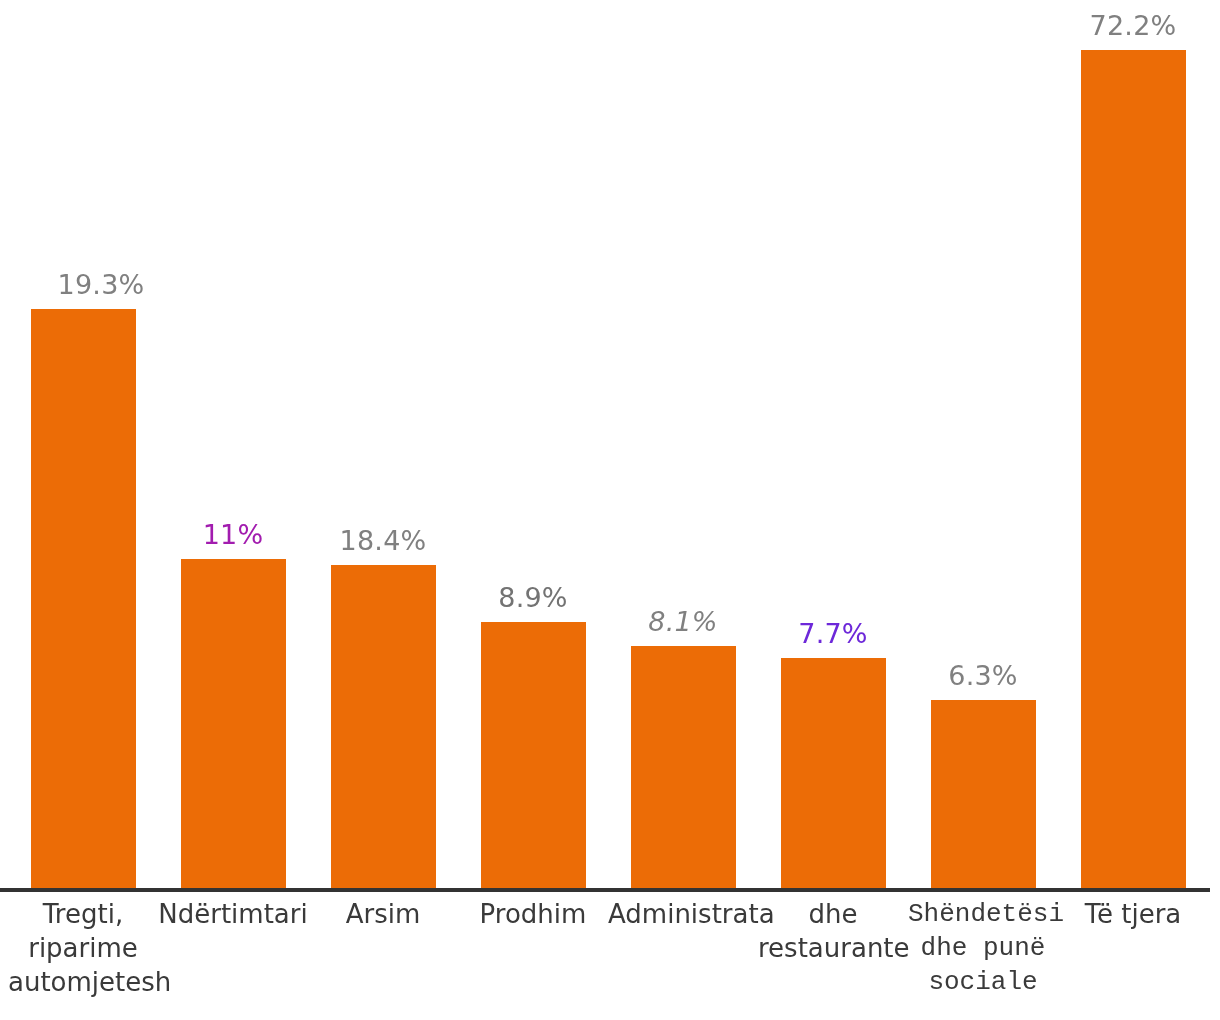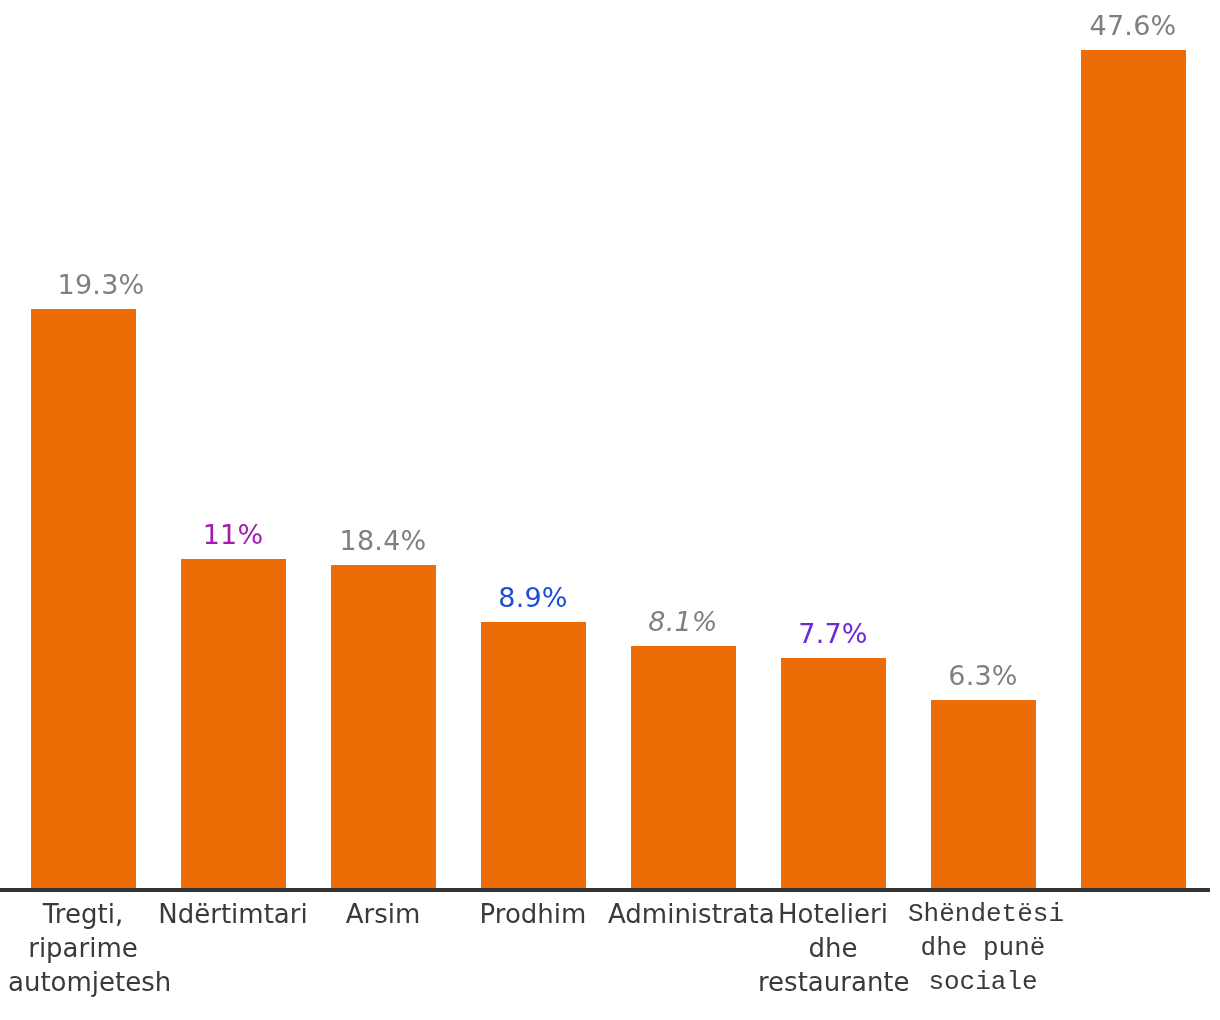--- a/index.html
+++ b/index.html
@@ -118,21 +118,21 @@
 
     <div class="bar-slot" style="left:308px">
       <div class="bar-col">
         <span class="bar-value" style="color: rgb(128, 128, 128);">18.4%</span>
         <div class="bar-rect" style="height: 325.161px; background: rgb(236, 108, 6);"></div>
       </div>
     </div>
 
     <div class="bar-slot" style="left:458px">
       <div class="bar-col">
-        <span class="bar-value" style="color: #1d4ed8;">8.9%</span>
+        <span class="bar-value" style="color: #737373;">8.9%</span>
         <div class="bar-rect" style="height: 267.957px; background: rgb(236, 108, 6);"></div>
       </div>
     </div>
 
     <div class="bar-slot" style="left:608px">
       <div class="bar-col">
         <span class="bar-value" style="color: rgb(128, 128, 128); font-style: italic;">8.1%</span>
         <div class="bar-rect" style="height: 243.871px; background: rgb(236, 108, 6);"></div>
       </div>
     </div>
@@ -146,21 +146,21 @@
 
     <div class="bar-slot" style="left:908px">
       <div class="bar-col">
         <span class="bar-value" style="color: rgb(128, 128, 128);">6.3%</span>
         <div class="bar-rect" style="height: 189.677px; background: rgb(236, 108, 6);"></div>
       </div>
     </div>
 
     <div class="bar-slot" style="left:1058px">
       <div class="bar-col">
-        <span class="bar-value" style="color: rgb(128, 128, 128);">47.6%</span>
+        <span class="bar-value" style="color: rgb(128, 128, 128);">72.2%</span>
         <div class="bar-rect" style="height: 840px; background: rgb(236, 108, 6);"></div>
       </div>
     </div>
 
   </div>
 
   <div class="axis-line" style="background: rgb(51, 51, 51);"></div>
 
   <div class="labels-area">
     <div class="cat-label" style="left: 8px; color: rgb(58, 58, 58);">
@@ -174,24 +174,26 @@
     <div class="cat-label" style="left: 308px; color: rgb(58, 58, 58);">
         <span class="cat-line">Arsim</span>
       </div>
     <div class="cat-label" style="left: 458px; color: rgb(58, 58, 58);">
         <span class="cat-line">Prodhim</span>
       </div>
     <div class="cat-label" style="left: 608px; color: rgb(58, 58, 58);">
         <span class="cat-line">Administrata</span>
       </div>
     <div class="cat-label" style="left: 758px; color: rgb(58, 58, 58);">
-        <span class="cat-line">Hotelieri</span>
         <span class="cat-line">dhe</span>
         <span class="cat-line">restaurante</span>
       </div>
     <div class="cat-label" style="left: 908px; color: rgb(58, 58, 58); font-family: Liberation Mono, monospace;">
         <span class="cat-line">Shëndetësi</span>
         <span class="cat-line">dhe punë</span>
         <span class="cat-line">sociale</span>
       </div>
+    <div class="cat-label" style="left: 1058px; color: rgb(58, 58, 58);">
+        <span class="cat-line">Të tjera</span>
+      </div>
   </div>
 
 </div>
 
 </body></html>

